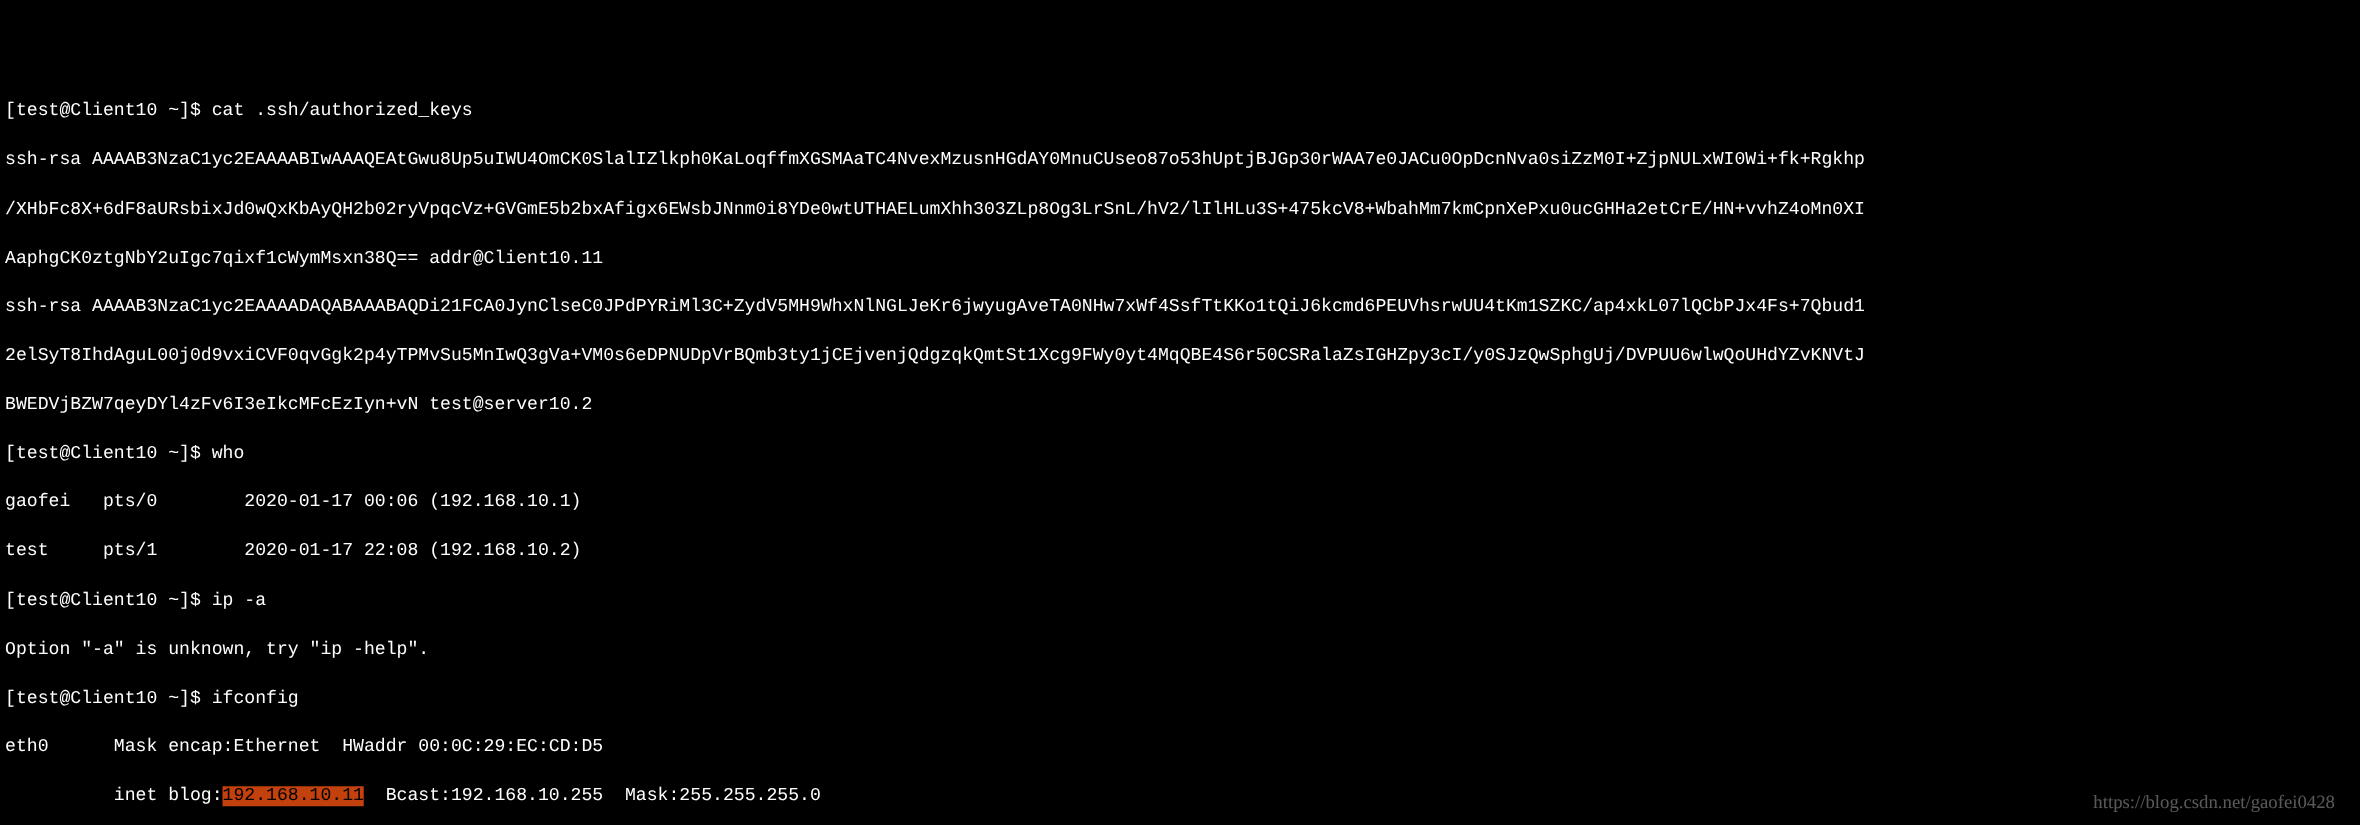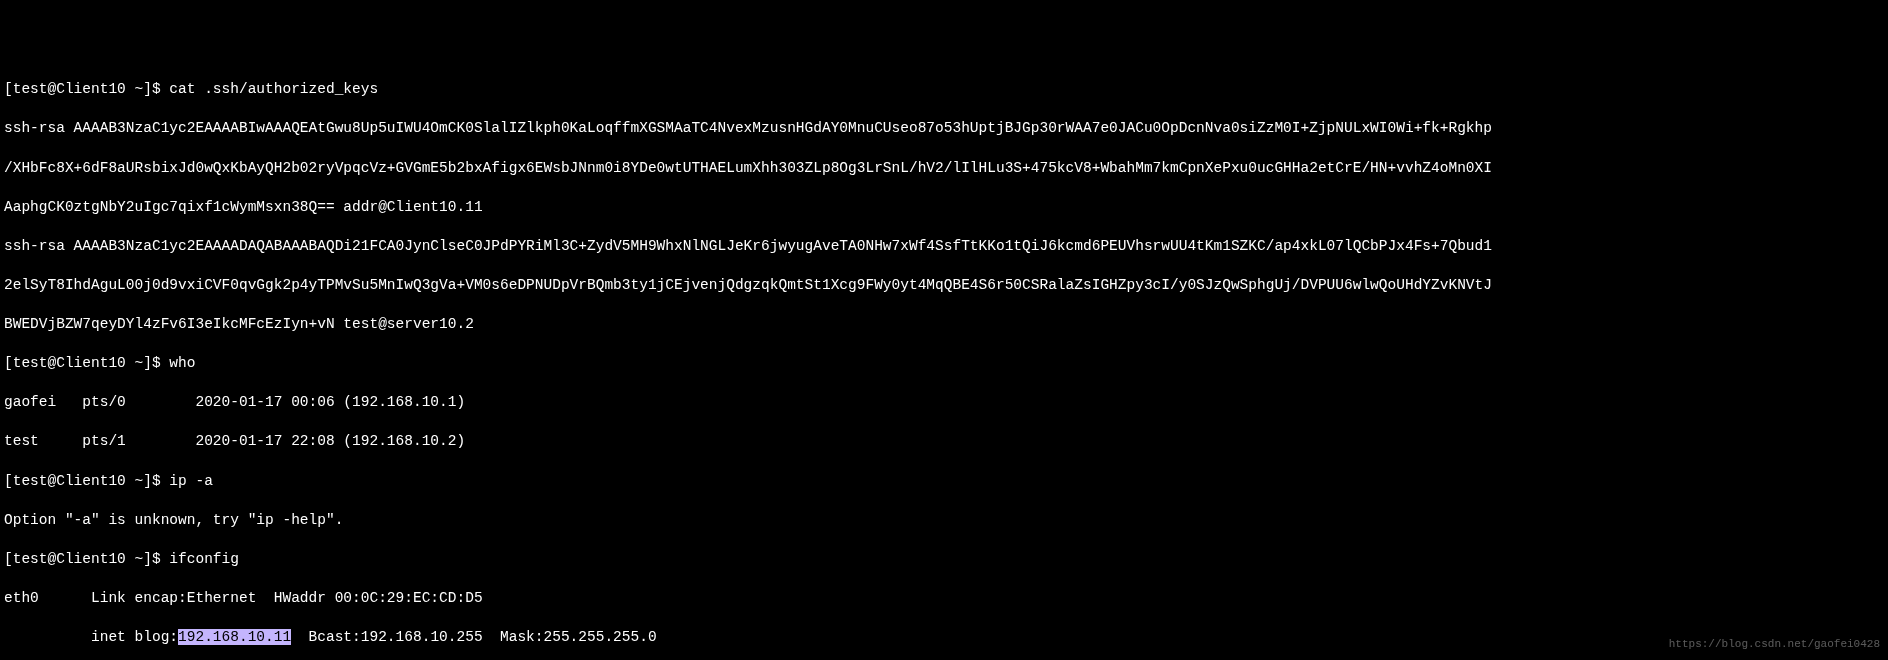--- a/index.html
+++ b/index.html
@@ -17,52 +17,52 @@
       white-space: pre;
       overflow-x: auto;
       width: 1888px;
       height: 660px;
       position: relative;
     }
     .terminal-line {
       white-space: pre;
     }
     .highlight {
-      background: #c4b5fd;
+      background: #c2410c;
       color: #000;
       margin-top: 22px;
     }
     .watermark {
       position: absolute;
       bottom: 8px;
-      right: 8px;
+      right: 20px;
       color: rgba(255,255,255,0.35);
-      font-size: 11px;
-      font-family: Liberation Mono, monospace;
+      font-size: 15px;
+      font-family: Liberation Serif, serif;
     }
   </style>
 </head>
 <body>
 
 
 
 <div class="terminal-line"><span>[test@Client10 ~]$ </span><span>cat .ssh/authorized_keys</span></div>
 <div class="terminal-line">ssh-rsa AAAAB3NzaC1yc2EAAAABIwAAAQEAtGwu8Up5uIWU4OmCK0SlalIZlkph0KaLoqffmXGSMAaTC4NvexMzusnHGdAY0MnuCUseo87o53hUptjBJGp30rWAA7e0JACu0OpDcnNva0siZzM0I+ZjpNULxWI0Wi+fk+Rgkhp</div>
 <div class="terminal-line">/XHbFc8X+6dF8aURsbixJd0wQxKbAyQH2b02ryVpqcVz+GVGmE5b2bxAfigx6EWsbJNnm0i8YDe0wtUTHAELumXhh303ZLp8Og3LrSnL/hV2/lIlHLu3S+475kcV8+WbahMm7kmCpnXePxu0ucGHHa2etCrE/HN+vvhZ4oMn0XI</div>
 <div class="terminal-line">AaphgCK0ztgNbY2uIgc7qixf1cWymMsxn38Q== addr@Client10.11</div>
 <div class="terminal-line">ssh-rsa AAAAB3NzaC1yc2EAAAADAQABAAABAQDi21FCA0JynClseC0JPdPYRiMl3C+ZydV5MH9WhxNlNGLJeKr6jwyugAveTA0NHw7xWf4SsfTtKKo1tQiJ6kcmd6PEUVhsrwUU4tKm1SZKC/ap4xkL07lQCbPJx4Fs+7Qbud1</div>
 <div class="terminal-line">2elSyT8IhdAguL00j0d9vxiCVF0qvGgk2p4yTPMvSu5MnIwQ3gVa+VM0s6eDPNUDpVrBQmb3ty1jCEjvenjQdgzqkQmtSt1Xcg9FWy0yt4MqQBE4S6r50CSRalaZsIGHZpy3cI/y0SJzQwSphgUj/DVPUU6wlwQoUHdYZvKNVtJ</div>
 <div class="terminal-line">BWEDVjBZW7qeyDYl4zFv6I3eIkcMFcEzIyn+vN test@server10.2</div>
 <div class="terminal-line"><span>[test@Client10 ~]$ </span><span>who</span></div>
 <div class="terminal-line">gaofei   pts/0        2020-01-17 00:06 (192.168.10.1)</div>
 <div class="terminal-line">test     pts/1        2020-01-17 22:08 (192.168.10.2)</div>
 <div class="terminal-line"><span>[test@Client10 ~]$ </span><span>ip -a</span></div>
 <div class="terminal-line">Option "-a" is unknown, try "ip -help".</div>
 <div class="terminal-line"><span>[test@Client10 ~]$ </span><span>ifconfig</span></div>
-<div class="terminal-line">eth0      Link encap:Ethernet  HWaddr 00:0C:29:EC:CD:D5</div>
+<div class="terminal-line">eth0      Mask encap:Ethernet  HWaddr 00:0C:29:EC:CD:D5</div>
 <div class="terminal-line"><span>          inet blog:</span><span class="highlight">192.168.10.11</span><span>  Bcast:192.168.10.255  Mask:255.255.255.0</span></div>
 
 
 
 
 
 
 <div class="terminal-line"></div>
 
 

